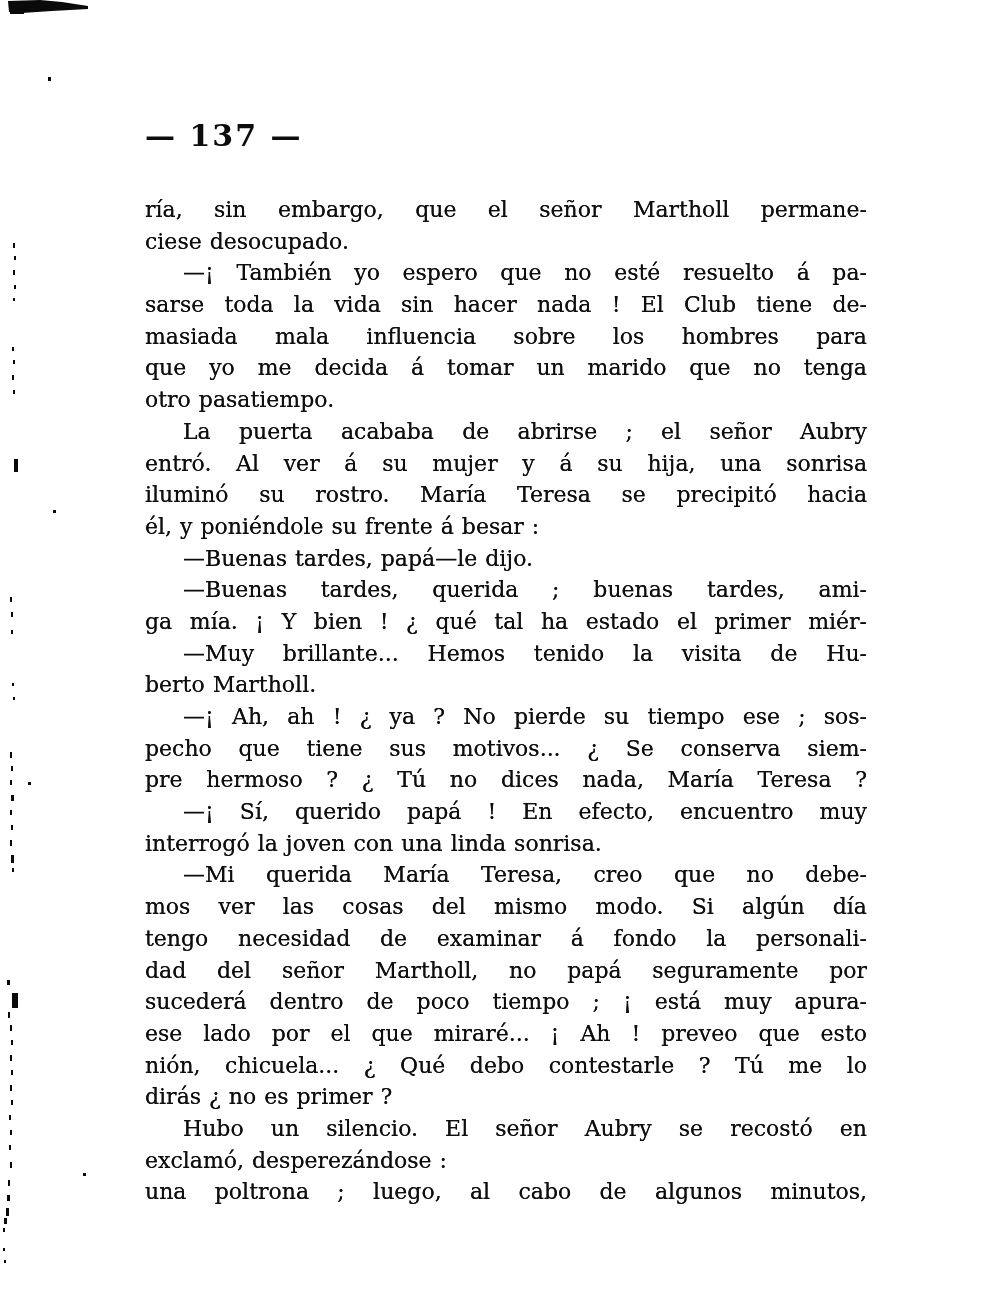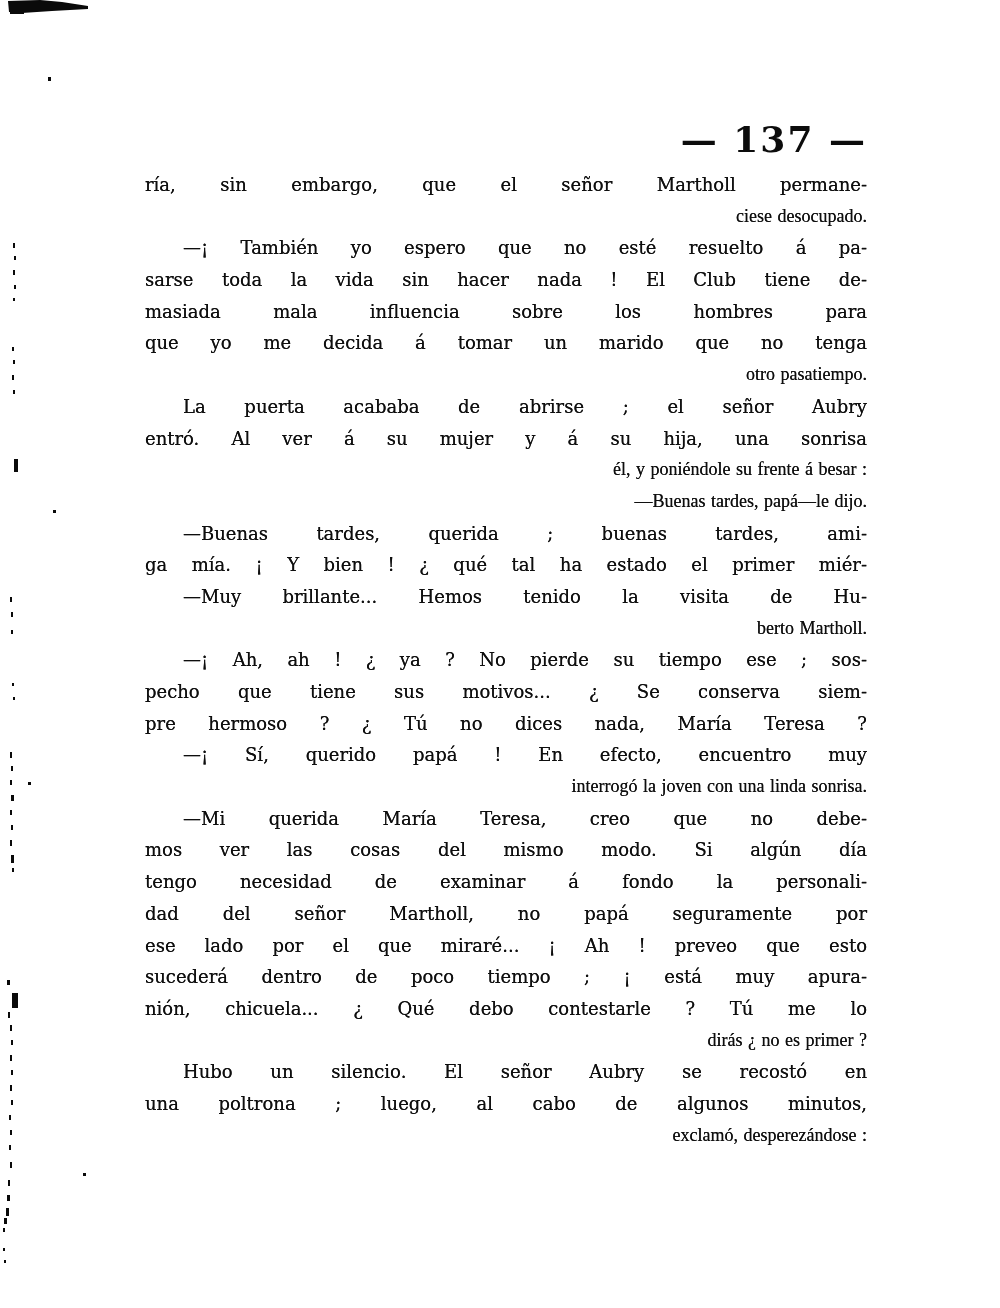--- a/index.html
+++ b/index.html
@@ -18,51 +18,50 @@
   .page {
     position: absolute;
     inset: 0;
     background: #ffffff;
   }
   .page-number {
     position: absolute;
     top: 118px;
     left: 145px;
     width: 722px;
-    text-align: right;
-    font-size: 36px;
+    text-align: left;
+    font-size: 30px;
     font-weight: 700;
     letter-spacing: 2px;
     color: #0c0c0c;
   }
   .text-block {
     position: absolute;
-    top: 169px;
+    top: 194px;
     left: 145px;
     width: 722px;
-    font-size: 18px;
+    font-size: 22px;
     line-height: 31.7px;
     text-shadow: 0 0 0.6px rgba(10,10,10,0.85);
     word-spacing: 1px;
   }
   .line {
     height: 31.7px;
     white-space: normal;
     overflow: visible;
   }
   
   .j {
     text-align: justify;
     text-align-last: justify;
     -moz-text-align-last: justify;
   }
   
   .l {
-    text-align: right;
-    font-family: Liberation Serif, serif;
+    text-align: left;
   }
   
   .in {
     padding-left: 38px;
   }
   .scan-noise {
     position: absolute;
     top: 0;
     left: 0;
     pointer-events: none;
@@ -133,37 +132,38 @@
   <div class="text-block">
     <div class="line j">ría, sin embargo, que el señor Martholl permane-</div>
     <div class="line l">ciese desocupado.</div>
     <div class="line j in">—¡ También yo espero que no esté resuelto á pa-</div>
     <div class="line j">sarse toda la vida sin hacer nada ! El Club tiene de-</div>
     <div class="line j">masiada mala influencia sobre los hombres para</div>
     <div class="line j">que yo me decida á tomar un marido que no tenga</div>
     <div class="line l">otro pasatiempo.</div>
     <div class="line j in">La puerta acababa de abrirse ; el señor Aubry</div>
     <div class="line j">entró. Al ver á su mujer y á su hija, una sonrisa</div>
+    <div class="line j">iluminó su rostro. María Teresa se precipitó hacia</div>
     <div class="line l">él, y poniéndole su frente á besar :</div>
     <div class="line l in">—Buenas tardes, papá—le dijo.</div>
     <div class="line j in">—Buenas tardes, querida ; buenas tardes, ami-</div>
     <div class="line j">ga mía. ¡ Y bien ! ¿ qué tal ha estado el primer miér-</div>
     <div class="line j in">—Muy brillante... Hemos tenido la visita de Hu-</div>
     <div class="line l">berto Martholl.</div>
     <div class="line j in">—¡ Ah, ah ! ¿ ya ? No pierde su tiempo ese ; sos-</div>
     <div class="line j">pecho que tiene sus motivos... ¿ Se conserva siem-</div>
     <div class="line j">pre hermoso ? ¿ Tú no dices nada, María Teresa ?</div>
     <div class="line j in">—¡ Sí, querido papá ! En efecto, encuentro muy</div>
     <div class="line l">interrogó la joven con una linda sonrisa.</div>
     <div class="line j in">—Mi querida María Teresa, creo que no debe-</div>
     <div class="line j">mos ver las cosas del mismo modo. Si algún día</div>
     <div class="line j">tengo necesidad de examinar á fondo la personali-</div>
     <div class="line j">dad del señor Martholl, no papá seguramente por</div>
+    <div class="line j">sucederá dentro de poco tiempo ; ¡ está muy apura-</div>
     <div class="line j">ese lado por el que miraré... ¡ Ah ! preveo que esto</div>
-    <div class="line j">sucederá dentro de poco tiempo ; ¡ está muy apura-</div>
     <div class="line j">nión, chicuela... ¿ Qué debo contestarle ? Tú me lo</div>
     <div class="line l">dirás ¿ no es primer ?</div>
     <div class="line j in">Hubo un silencio. El señor Aubry se recostó en</div>
+    <div class="line l">exclamó, desperezándose :</div>
     <div class="line j">una poltrona ; luego, al cabo de algunos minutos,</div>
-    <div class="line l">exclamó, desperezándose :</div>
   </div>
 
 </div>
 
 </body></html>

